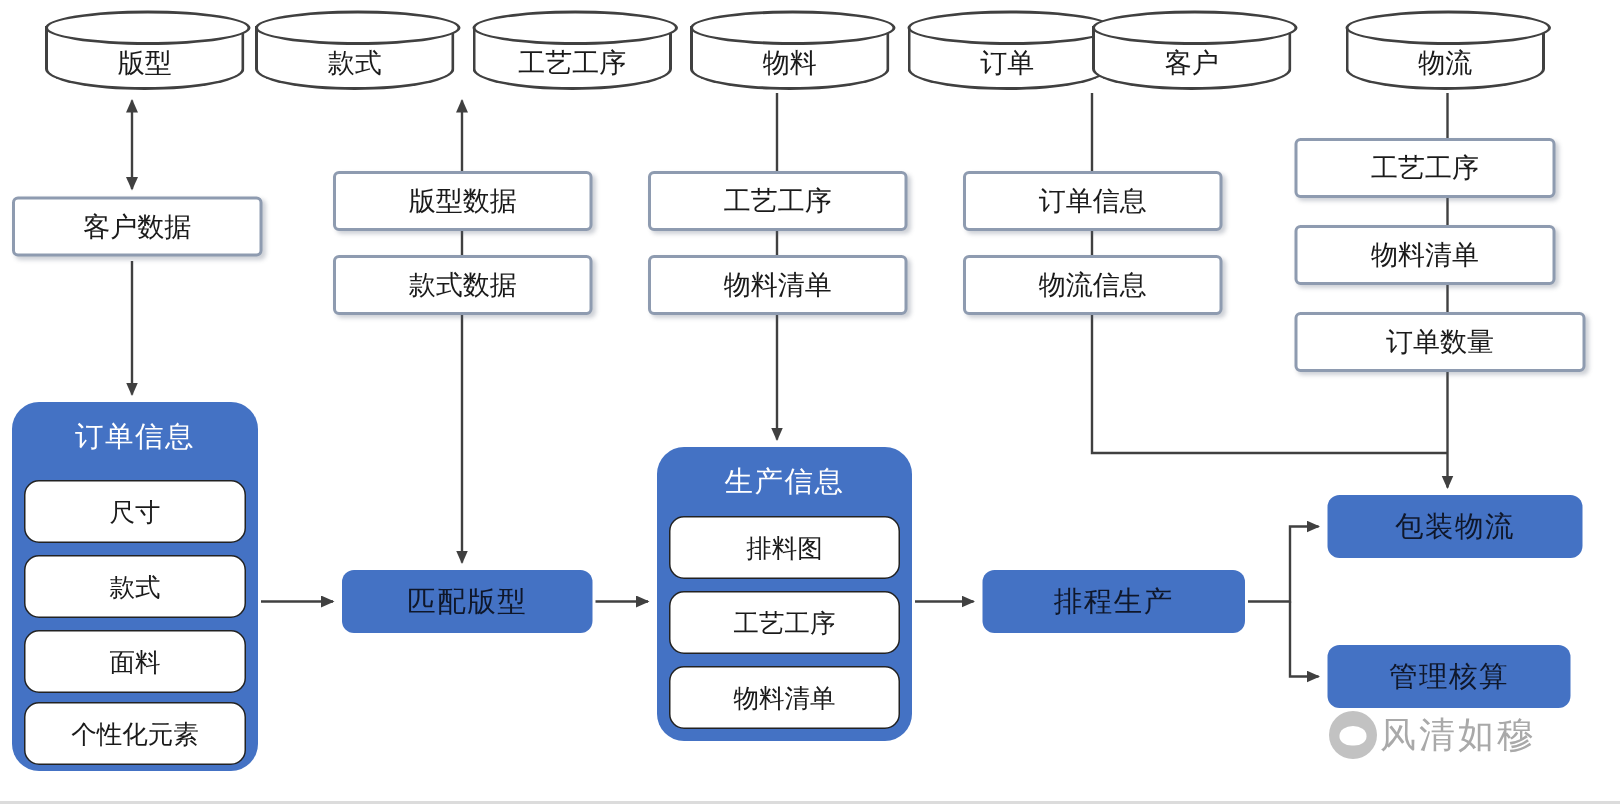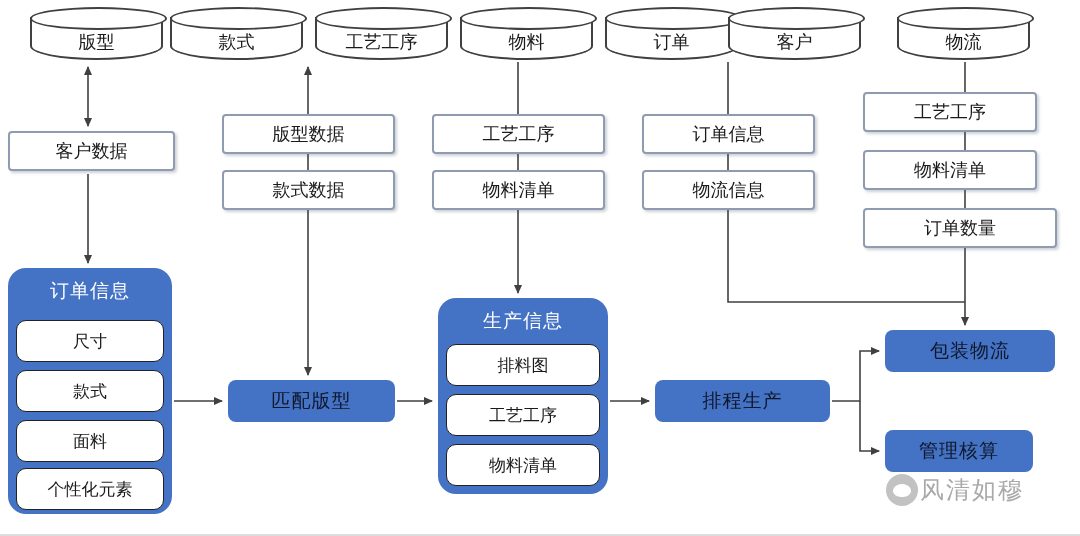--- a/index.html
+++ b/index.html
@@ -193,20 +193,20 @@
   <div class="panel" style="left: 438px; top: 298px; width: 170px; height: 196px; background: rgb(68, 114, 196);">
     <div class="panel-title">生产信息</div>
     <div class="panel-item" style="top:46px">排料图</div>
     <div class="panel-item" style="top:96px">工艺工序</div>
     <div class="panel-item" style="top:146px">物料清单</div>
   </div>
 
   <div class="bluebox" style="left: 228px; top: 380px; width: 167px; background: rgb(68, 114, 196);">匹配版型</div>
   <div class="bluebox" style="left: 655px; top: 380px; width: 175px; background: rgb(68, 114, 196);">排程生产</div>
   <div class="bluebox" style="left: 885px; top: 330px; width: 170px; background: rgb(68, 114, 196);">包装物流</div>
-  <div class="bluebox" style="left: 885px; top: 430px; width: 148px; background: rgb(68, 114, 196);">管理核算</div>
+  <div class="bluebox" style="left: 885px; top: 430px; width: 162px; background: rgb(68, 114, 196);">管理核算</div>
 
   <div class="watermark">
     <span class="wm-logo"></span>
     <span class="wm-text">风清如穆</span>
   </div>
 
 </div>
 
 </body></html>

